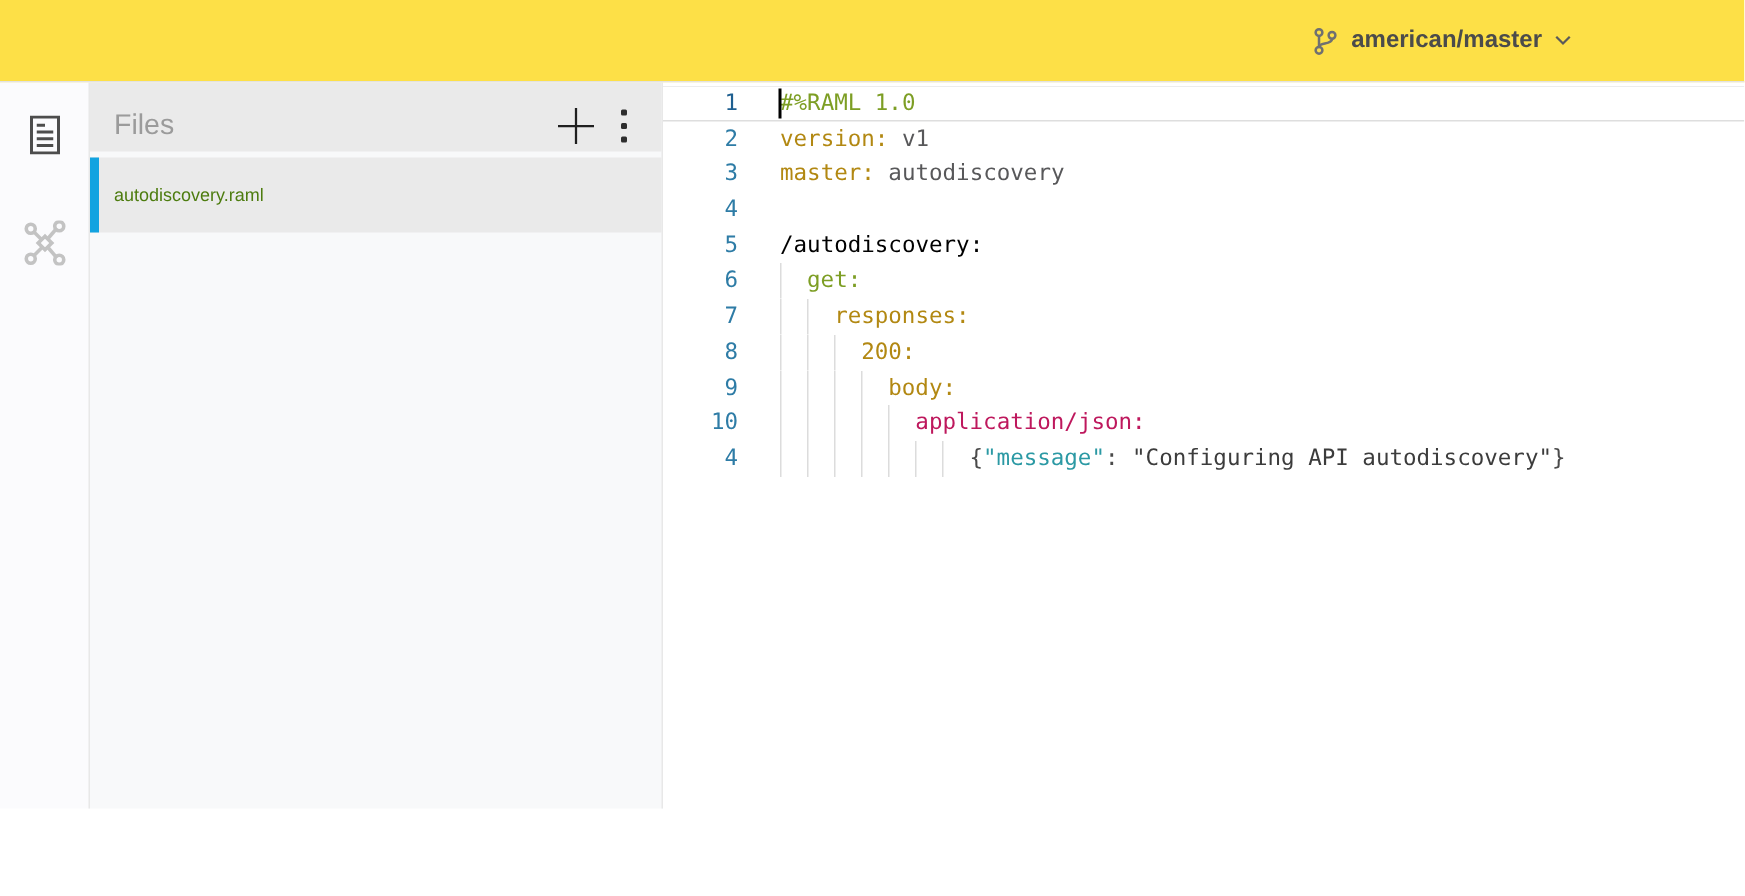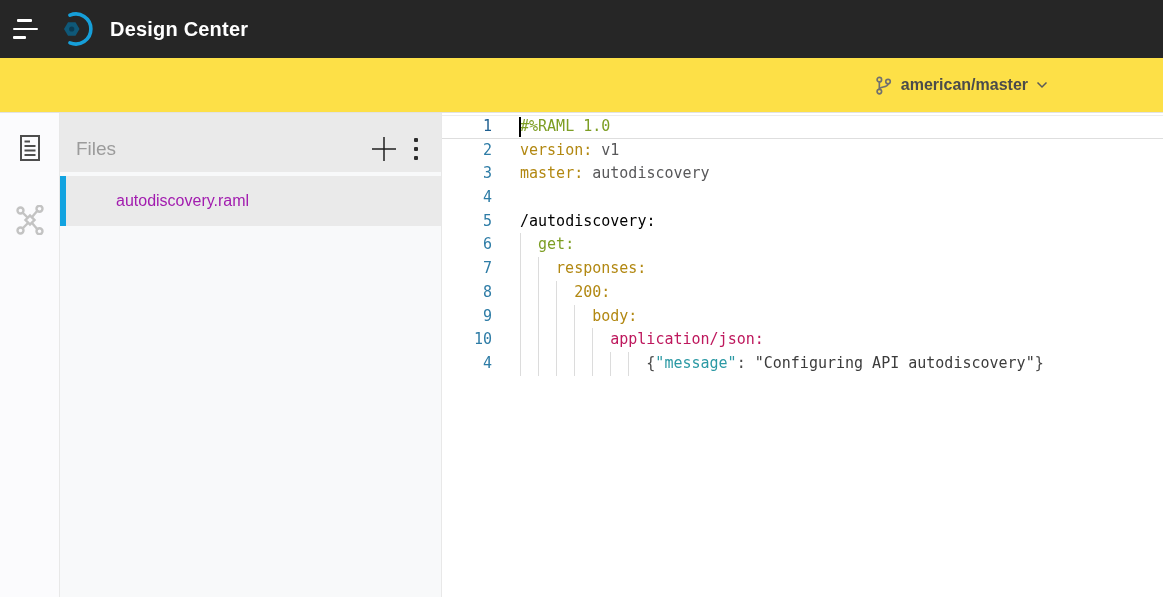--- a/index.html
+++ b/index.html
@@ -40,35 +40,35 @@
     display:flex;flex-direction:column;align-items:center;padding-top:22px;gap:44px;
     box-sizing:border-box;flex:0 0 auto;
   }
   .rail-btn{background:none;border:none;padding:0;cursor:pointer;line-height:0;}
   
   .files{
     width:382px;background:#f8f9fa;border-right:1px solid #e8e8e8;
     box-sizing:border-box;flex:0 0 auto;display:flex;flex-direction:column;
   }
   .files-header{
-    height:59px;background:#eaeaea;display:flex;align-items:center;
+    height:46px;background:#eaeaea;display:flex;align-items:center;
     padding:12px 14px 0 16px;box-sizing:border-box;
   }
   .files-title{font-size:19px;color:#9b9b9b;flex:1;}
   .icon-btn{background:none;border:none;padding:0;cursor:pointer;line-height:0;display:flex;align-items:center;justify-content:center;}
   .add-btn{width:30px;height:30px;margin-right:6px;}
   .kebab{width:22px;height:30px;flex-direction:column;gap:5px;}
   .kebab .dot{width:4px;height:4px;background:#2d2d2d;border-radius:1px;}
   .file-list{margin-top:4px;}
   .file-row{
     height:50px;background:#eaeaea;display:flex;align-items:center;cursor:pointer;
     border-left:6px solid transparent;padding-left:10px;box-sizing:border-box;
   }
   .file-row.selected{border-left-color:#12a3e0;}
-  .file-name{font-size:16px;color:#a21caf;margin-left:40px;}
+  .file-name{font-size:12px;color:#4d7c0f;}
   
   .editor{flex:1;background:#fff;padding-top:2px;overflow:hidden;cursor:text;}
   .code-line{display:flex;height:23.7px;}
   .code-line.active{box-shadow:inset 0 -1px 0 #dedede, inset 0 1px 0 #ececec;}
   .gutter-num{
     width:70px;flex:0 0 auto;text-align:right;padding-right:20px;box-sizing:border-box;
     font-family:"DejaVu Sans Mono",monospace;font-size:15px;line-height:23.7px;color:#2e7ca6;
   }
   .code-line.active .gutter-num{color:#1e5f90;}
   .code-text{
@@ -81,35 +81,20 @@
   }
   .caret{
     position:absolute;left:7px;top:2px;bottom:2px;width:1.8px;background:#000;
   }
 </style>
 </head>
 <body>
 
 <div class="app">
 
-  <header class="topbar">
-    <button class="menu-btn">
-      <span class="l l1"></span>
-      <span class="l l2"></span>
-      <span class="l l3"></span>
-    </button>
-    <div class="logo">
-      <svg width="36" height="36" viewBox="0 0 36 36">
-        <path d="M12 4.2 A15 15 0 1 1 12 31.8" fill="none" stroke="#169fd9" stroke-width="3.6" stroke-linecap="round"></path>
-        <polygon points="6,18 10,11.2 17.5,11.2 21.5,18 17.5,24.8 10,24.8" fill="#0f5878"></polygon>
-        <circle cx="13.7" cy="18" r="2.6" fill="#0b3b52"></circle>
-      </svg>
-    </div>
-    <h1 class="app-title">Design Center</h1>
-  </header>
 
   <div class="branchbar">
     <div class="branch-select">
       <svg width="19" height="21" viewBox="0 0 16 17">
         <g fill="none" stroke="#707070" stroke-width="1.4">
           <circle cx="4.5" cy="3.6" r="1.9"></circle>
           <circle cx="4.5" cy="13.6" r="1.9"></circle>
           <circle cx="11.8" cy="5.2" r="1.9"></circle>
           <path d="M4.5 5.6 V11.6"></path>
           <path d="M11.8 7.2 C11.8 10.4 4.5 9.2 4.5 11.6"></path>

